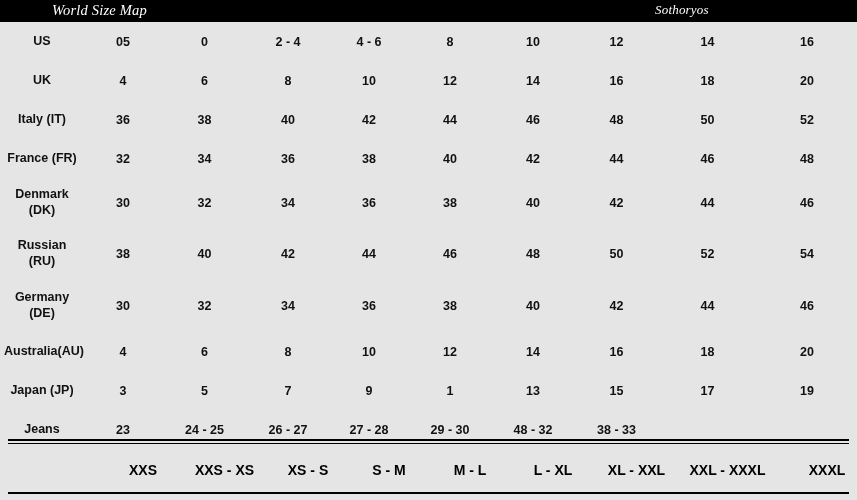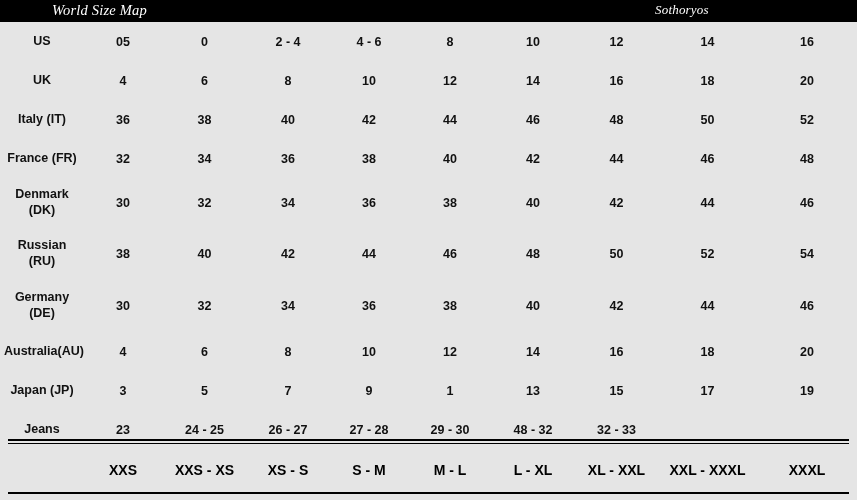--- a/index.html
+++ b/index.html
@@ -104,20 +104,21 @@
   .rule-b { top: 443px; height: 1px; }
   .rule-c { top: 492px; }
 
   
   .bottom-row {
     position: absolute;
     top: 450px;
     left: 0;
     width: 857px;
     height: 40px;
+    padding-left: 20px;
   }
   .bottom-row table {
     width: 857px;
     border-collapse: collapse;
     table-layout: fixed;
   }
   .bottom-row td {
     text-align: center;
     vertical-align: middle;
     font-size: 14px;
@@ -266,21 +267,21 @@
         <td>19</td>
       </tr>
       <tr class="row">
         <td class="label-cell">Jeans</td>
         <td>23</td>
         <td>24 - 25</td>
         <td>26 - 27</td>
         <td>27 - 28</td>
         <td>29 - 30</td>
         <td>48 - 32</td>
-        <td>32 - 33</td>
+        <td>38 - 33</td>
         <td></td>
         <td></td>
       </tr>
     </tbody>
   </table>
 
   <div class="rule rule-a"></div>
   <div class="rule rule-b"></div>
 
   <div class="bottom-row">

